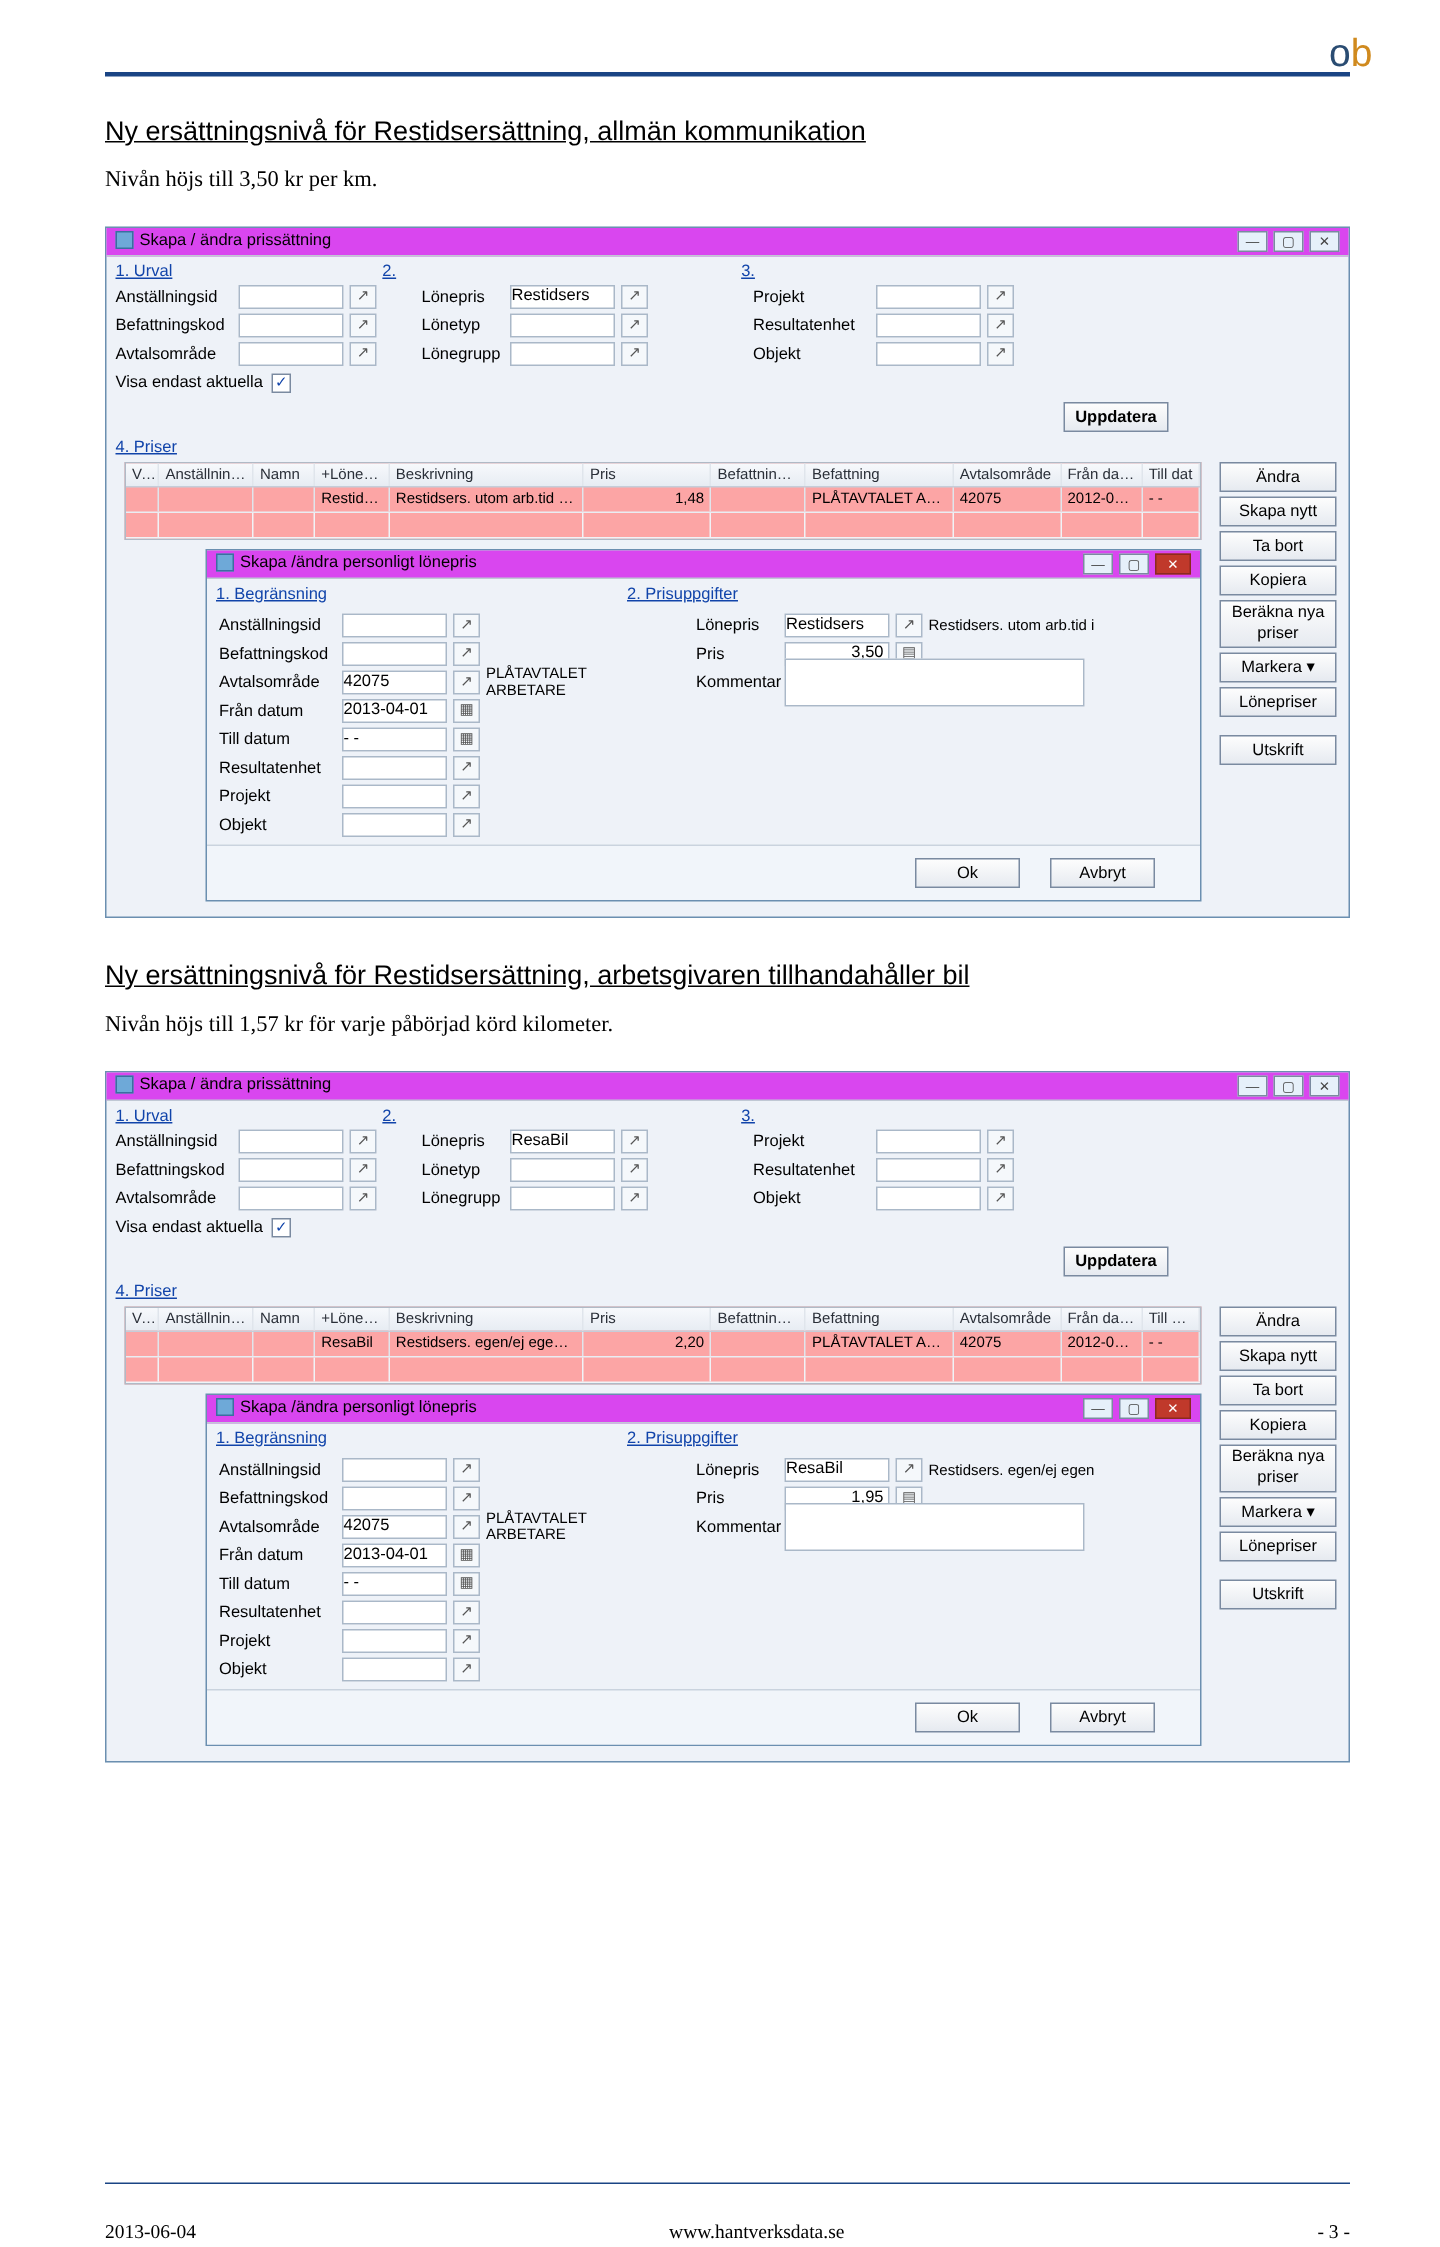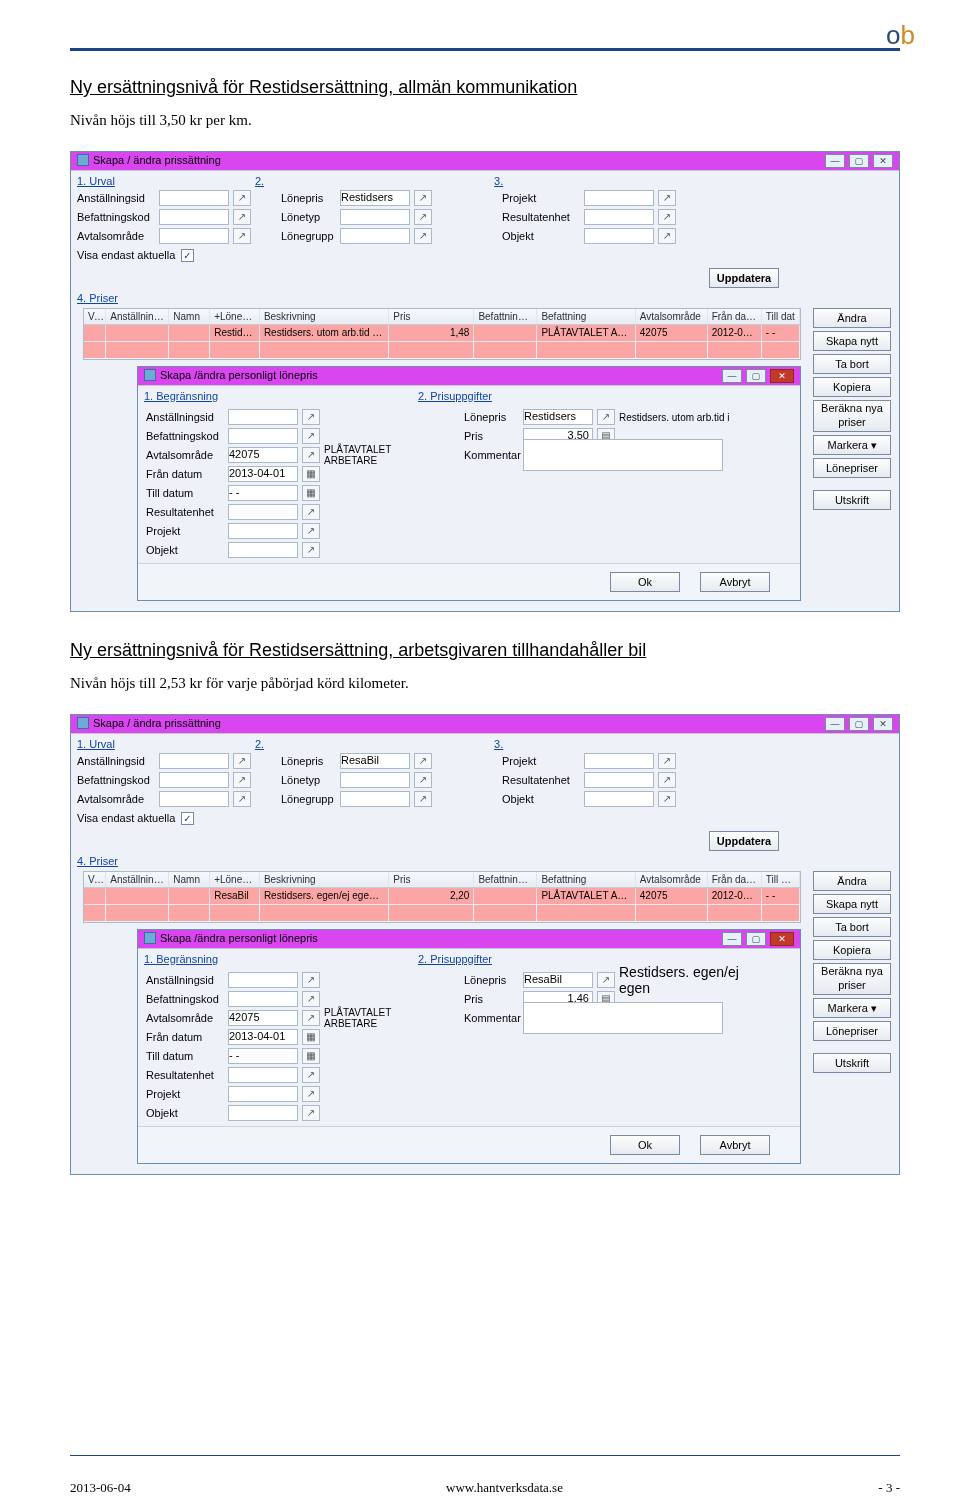--- a/index.html
+++ b/index.html
@@ -354,21 +354,21 @@
       </div>
       <div class="footerbtns">
         <div class="button">Ok</div>
         <div class="button">Avbryt</div>
       </div>
     </div>
   </div>
 </div>
 
 <div class="heading">Ny ersättningsnivå för Restidsersättning, arbetsgivaren tillhandahåller bil</div>
-<p class="bodytext">Nivån höjs till 2,53 kr för varje påbörjad körd kilometer.</p>
+<p class="bodytext">Nivån höjs till 1,57 kr för varje påbörjad körd kilometer.</p>
 
 <div class="window">
   <div class="titlebar">
     <div style="display:flex;align-items:center">
         <span class="ticon"></span>
         <span>Skapa / ändra prissättning</span>
       </div>
     <div class="wbtns">
       <div class="wbtn">—</div>
       <div class="wbtn">▢</div>
@@ -555,25 +555,25 @@
               <span class="lbl">Objekt</span>
               <div class="txt"></div>
               <div class="mini">↗</div>
             </div>
         </div>
         <div class="innercol">
           <div class="row">
               <span class="lbl" style="width:55px">Lönepris</span>
               <div class="txt">ResaBil</div>
               <div class="mini">↗</div>
-              <span style="width:130px;font-size:14px">Restidsers. egen/ej egen</span>
+              <span style="width:130px;font-size:10px">Restidsers. egen/ej egen</span>
             </div>
           <div class="row">
               <span class="lbl" style="width:55px">Pris</span>
-              <div class="txt" style="text-align:right;padding-right:3px">1,46</div>
+              <div class="txt" style="text-align:right;padding-right:3px">1,95</div>
               <div class="mini">▤</div>
             </div>
           <div class="row">
               <span class="lbl" style="width:55px">Kommentar</span>
               <div class="txt" style="width:200px;height:32px"></div>
             </div>
         </div>
       </div>
       <div class="footerbtns">
         <div class="button">Ok</div>

